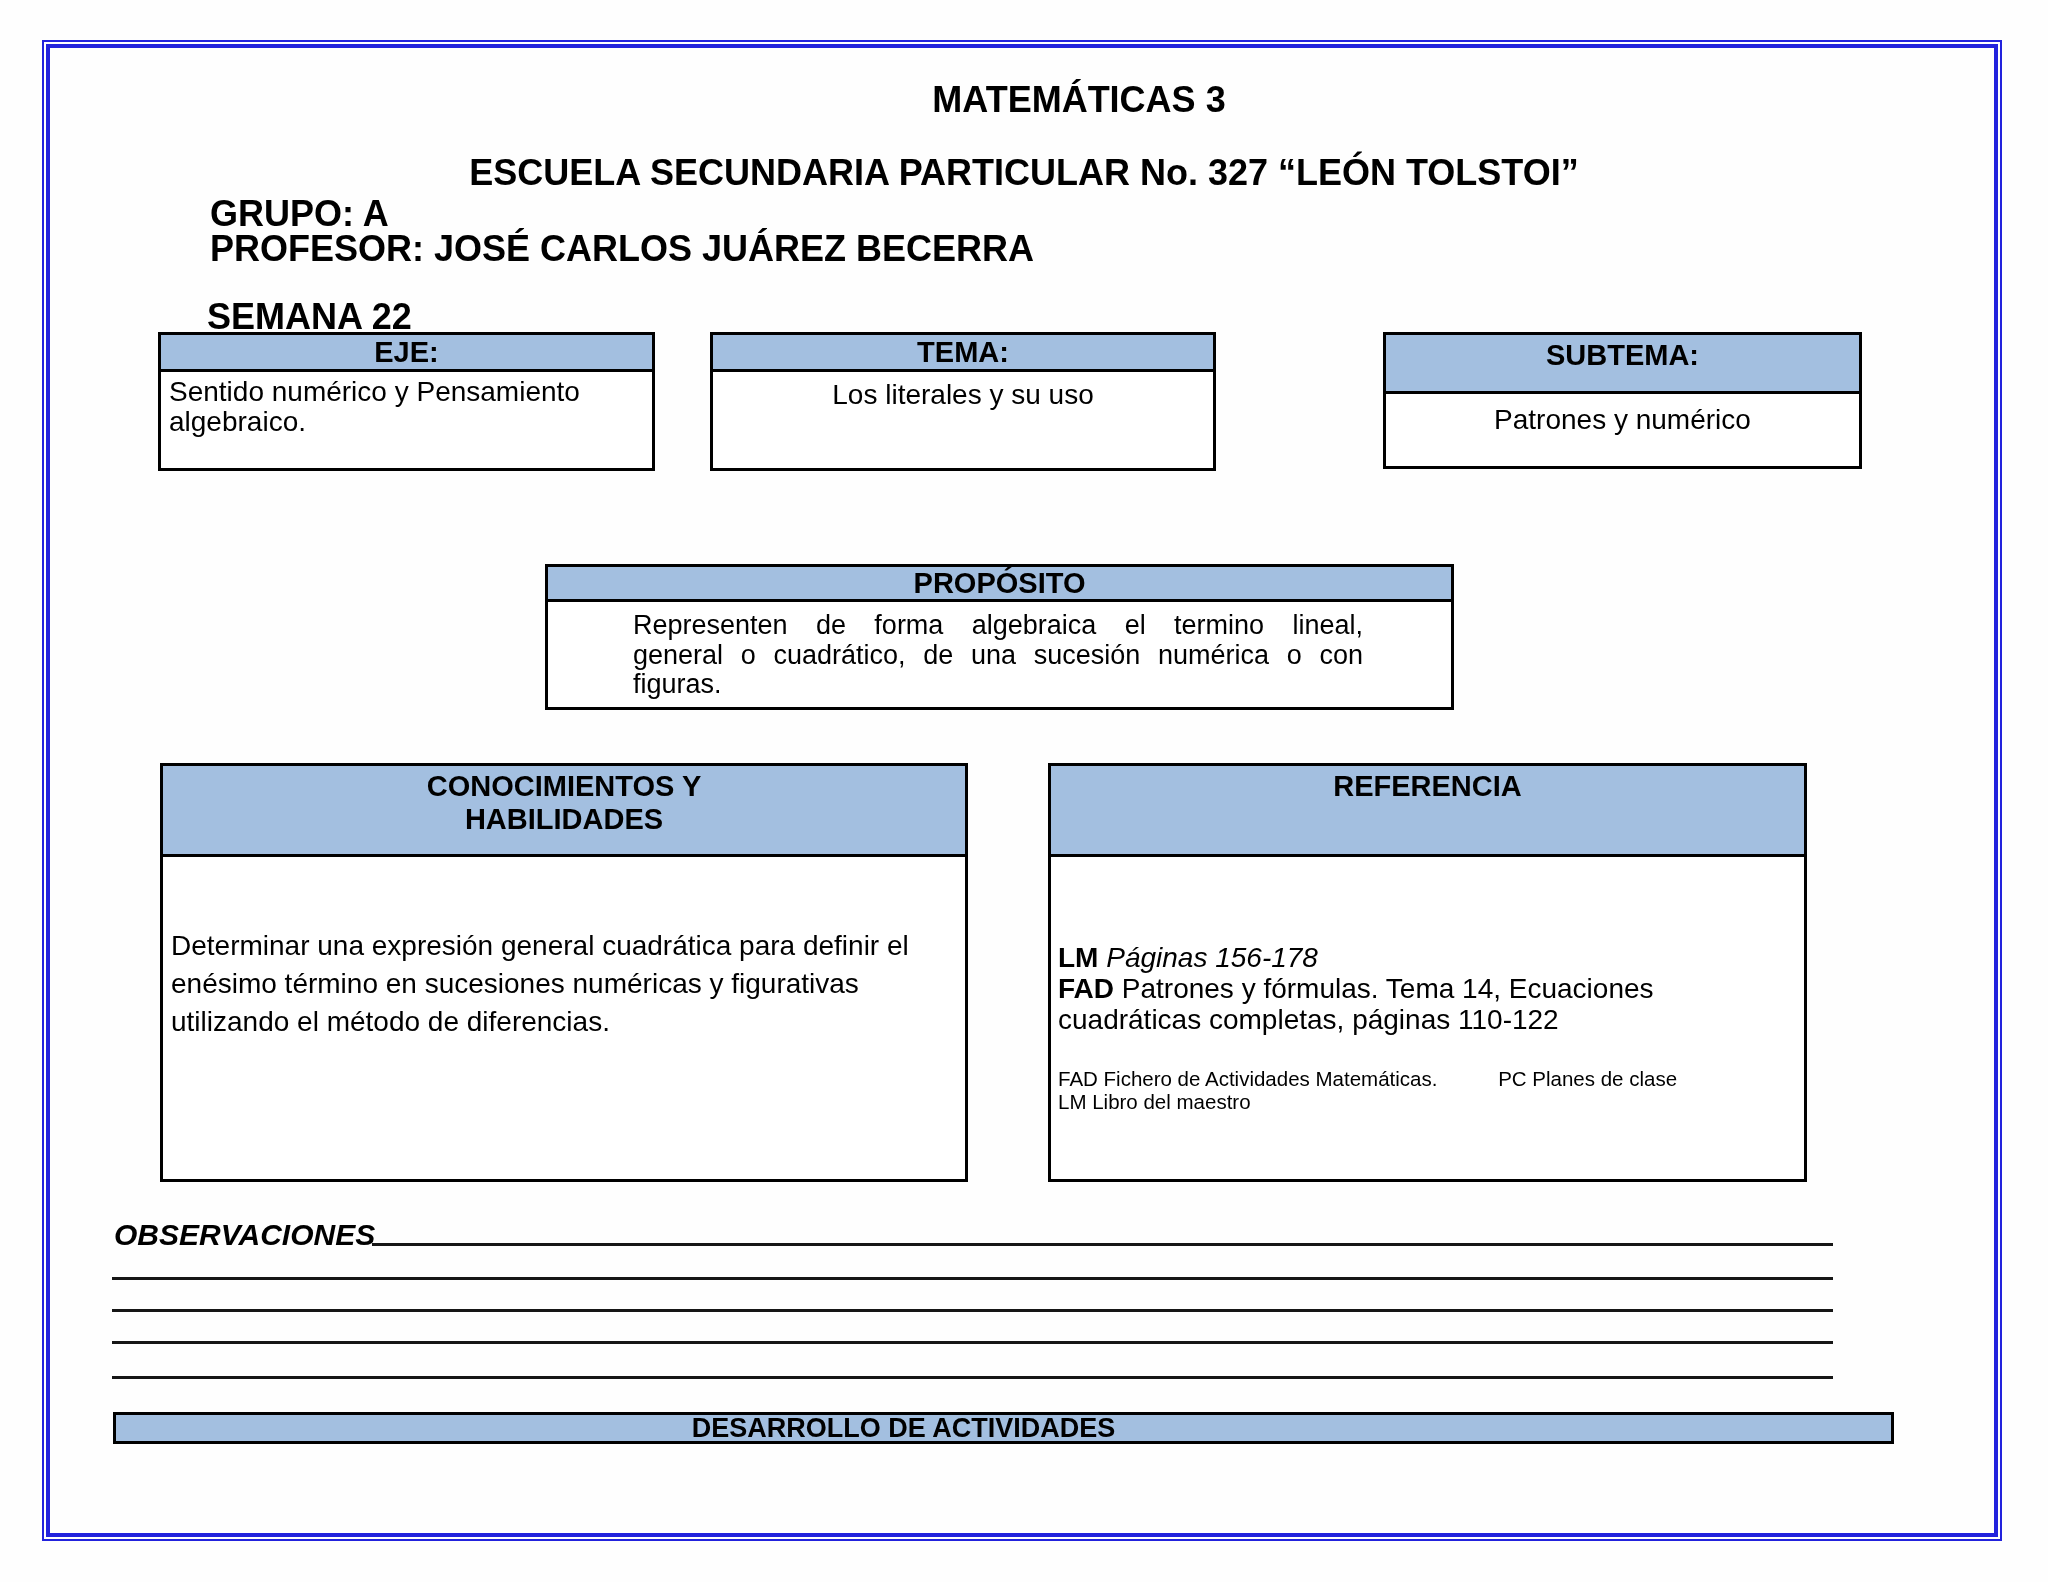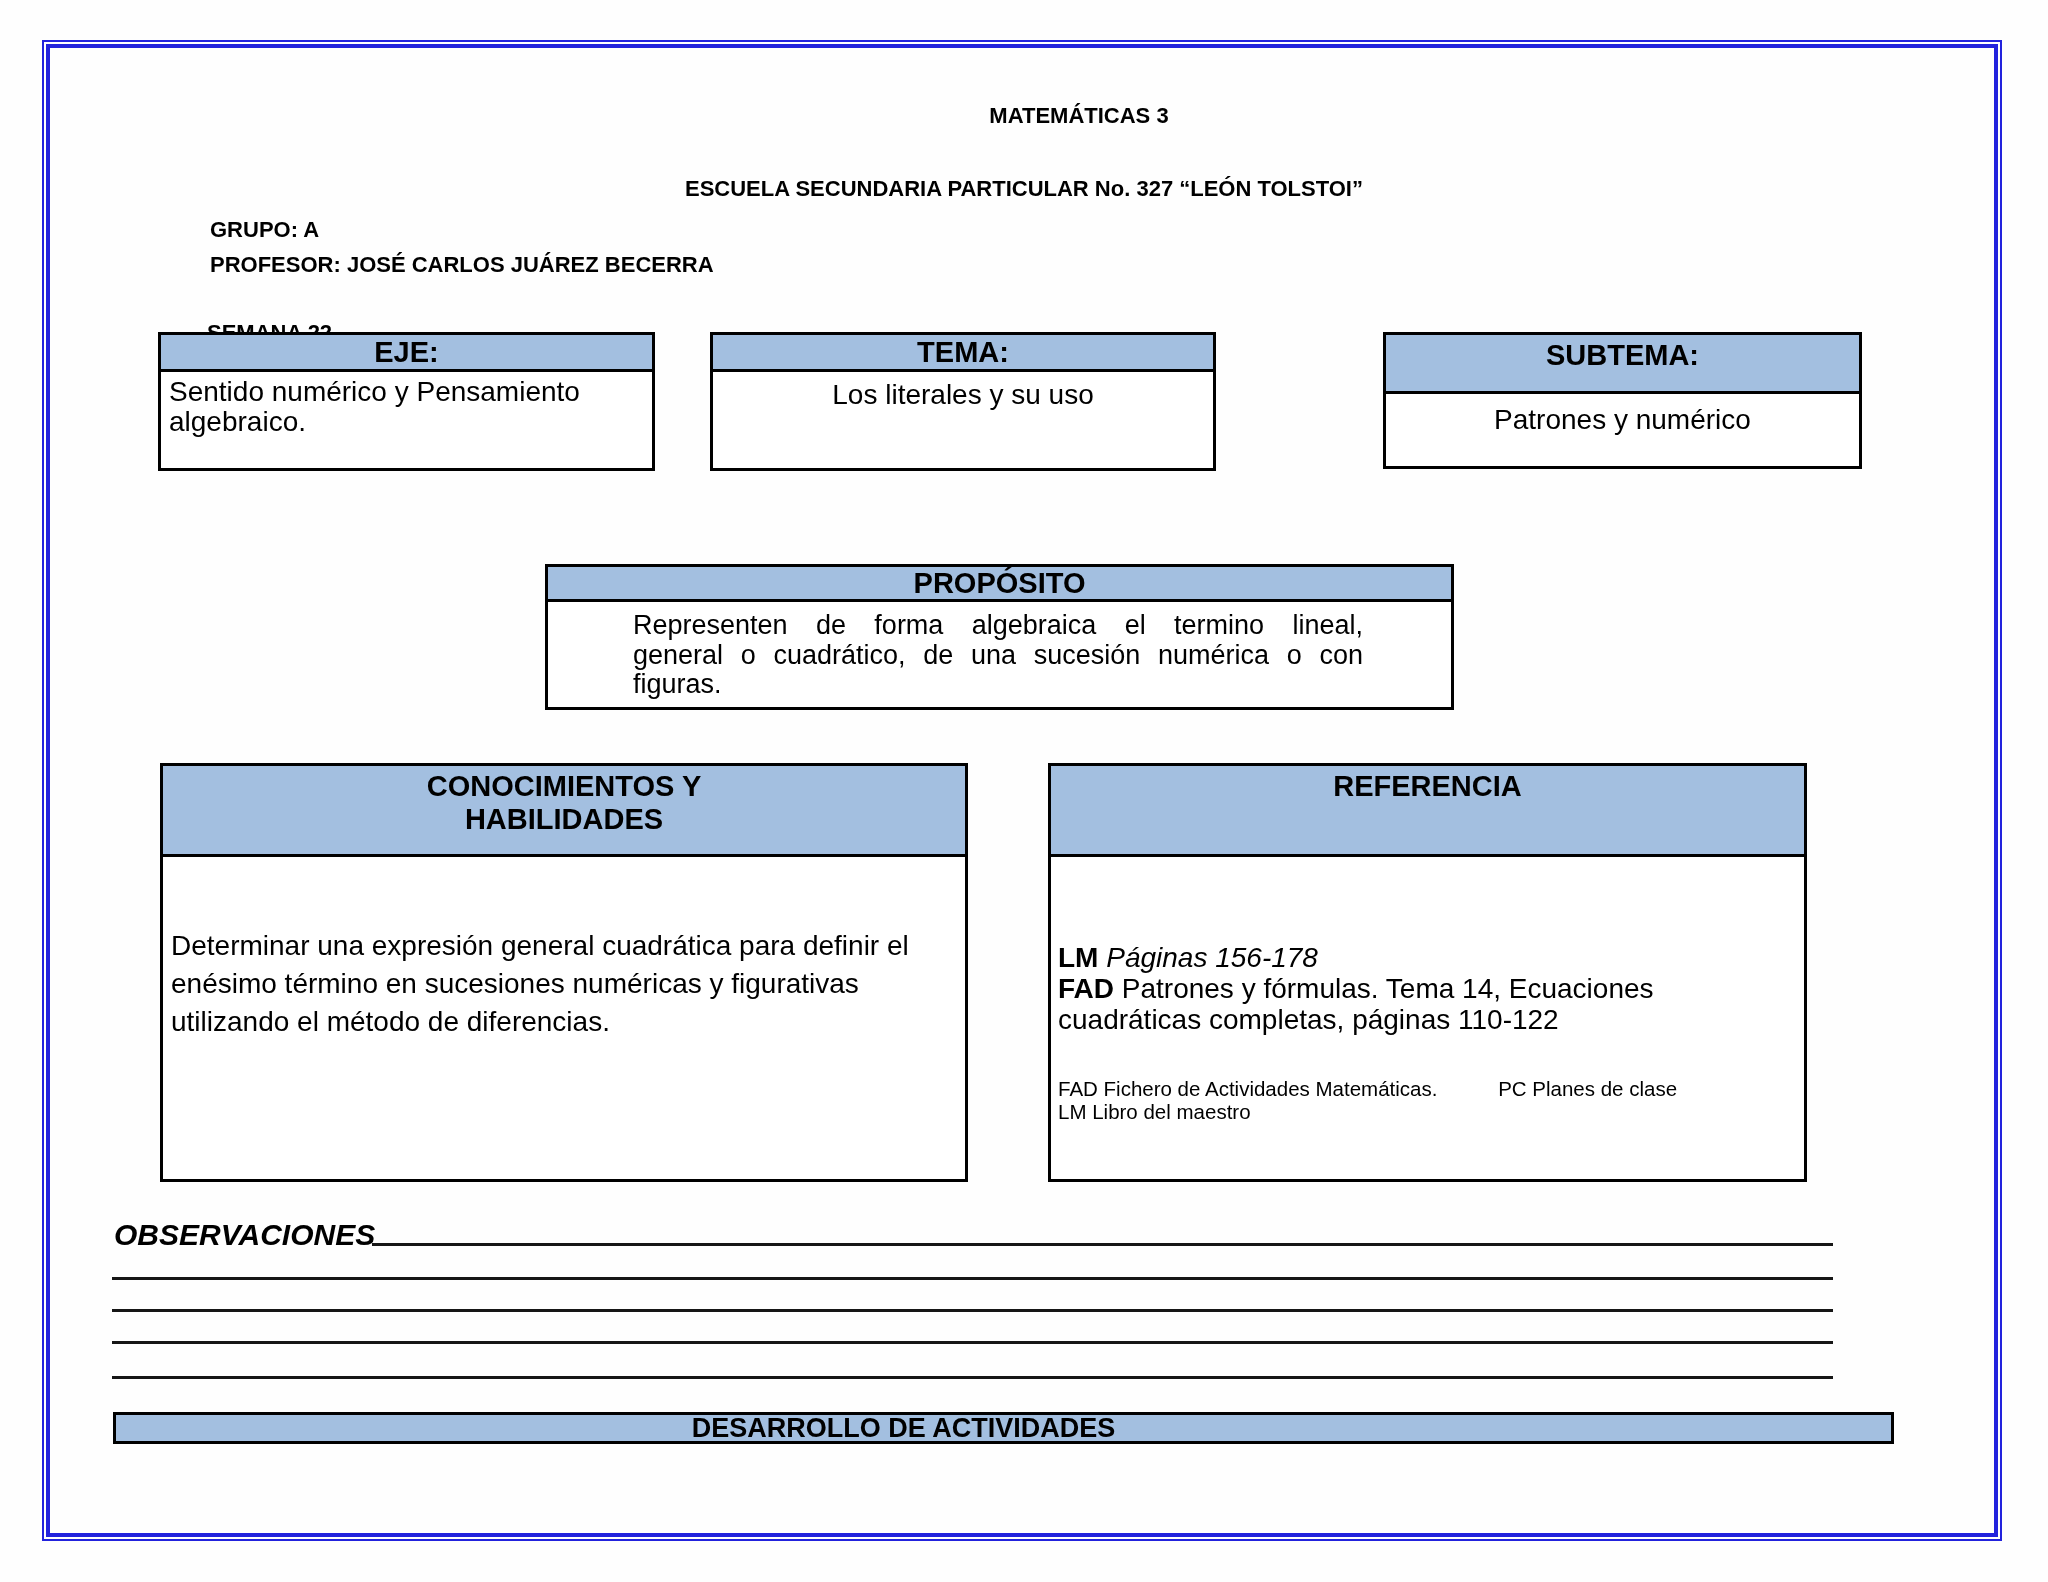--- a/index.html
+++ b/index.html
@@ -22,21 +22,21 @@
   .border-outer{
     position:absolute;left:42px;top:40px;width:1956px;height:1497px;
     border:2px solid var(--page-border);
   }
   .border-inner{
     position:absolute;left:2px;top:2px;right:2px;bottom:2px;
     border:4px solid var(--page-border);
   }
 
   .t-center{text-align:center;width:100%;}
-  .hd{font-weight:bold;font-size:22px;line-height:36px;white-space:nowrap;margin-top:16px;}
+  .hd{font-weight:bold;font-size:36px;line-height:36px;white-space:nowrap;}
 
   .title{position:absolute;top:82px;left:0;text-indent:110px;}
   .school{position:absolute;top:155px;left:0;}
   .grupo{position:absolute;left:210px;top:196px;}
   .profesor{position:absolute;left:210px;top:231px;}
   .semana{position:absolute;left:207px;top:299px;}
 
   
   .box{position:absolute;border:3px solid var(--box-border);background:#fff;}
   .box-header{
@@ -66,21 +66,21 @@
   .body-proposito::after{content:"";display:inline-block;width:100%;}
 
   .box-conocimientos{left:160px;top:763px;width:802px;height:413px;}
   .box-referencia{left:1048px;top:763px;width:753px;height:413px;}
   .hdr-tall{height:84px;padding-top:4px;line-height:33px;}
   .body-conocimientos{padding:70px 10px 0 8px;line-height:38px;}
   .body-referencia{padding:85px 12px 0 7px;line-height:31px;}
   .ref-main{margin:0;}
   .ref-abbr{font-weight:bold;text-align:center;}
   .ref-italic{font-style:italic;}
-  .ref-notes{margin-top:42px;font-size:20.5px;line-height:23px;}
+  .ref-notes{margin-top:32px;font-size:20.5px;line-height:23px;}
   .note-pc{margin-left:55px;}
 
   .observaciones-label{
     position:absolute;left:114px;top:1218px;
     font-size:30px;font-weight:bold;font-style:italic;white-space:nowrap;text-align:right;
   }
   .obs-line{position:absolute;height:0;border-top:3px solid var(--rule-color);}
   .obs-line-label{left:372px;top:1243px;width:1461px;}
   .obs-line-1{left:112px;top:1277px;width:1721px;}
   .obs-line-2{left:112px;top:1309px;width:1721px;}

